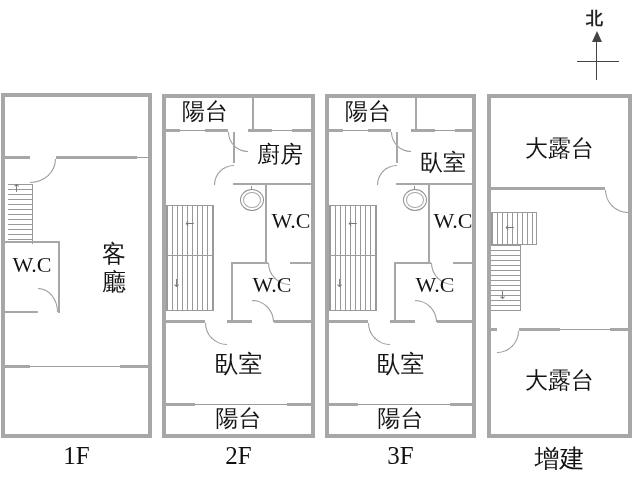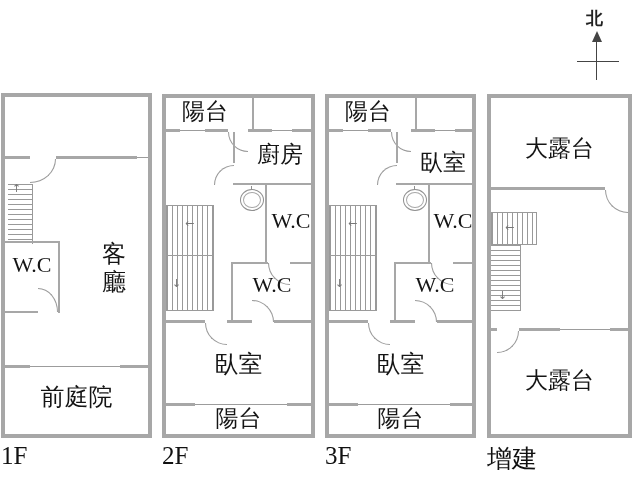--- a/index.html
+++ b/index.html
@@ -11,21 +11,21 @@
   .arc{position:absolute;border:0 solid #9a9a9a;box-sizing:border-box;z-index:2;}
   .arc.tl{border-top-width:1px;border-left-width:1px;border-radius:100% 0 0 0;}
   .arc.tr{border-top-width:1px;border-right-width:1px;border-radius:0 100% 0 0;}
   .arc.br{border-right-width:1px;border-bottom-width:1px;border-radius:0 0 100% 0;}
   .arc.bl{border-bottom-width:1px;border-left-width:1px;border-radius:0 0 0 100%;}
   .stairs{position:absolute;z-index:1;box-sizing:border-box;}
   .tread-h{background:repeating-linear-gradient(to bottom,#999 0,#999 1px,transparent 1px,transparent 5px);}
   .tread-v{background:repeating-linear-gradient(to right,#999 0,#999 1px,transparent 1px,transparent 5px);}
   .lbl{position:absolute;color:#151515;text-align:center;line-height:1.15;white-space:nowrap;z-index:6;}
   .lbl.vert{white-space:normal;word-break:break-all;}
-  .floorlbl{position:absolute;color:#111;font-size:25px;z-index:6;}
+  .floorlbl{position:absolute;color:#111;text-align:center;font-size:25px;z-index:6;}
   .sink{position:absolute;border:1px solid #8f8f8f;border-radius:50%;box-sizing:border-box;z-index:3;background:#fff;}
   .sink-in{position:absolute;border:1px solid #a8a8a8;border-radius:50%;box-sizing:border-box;z-index:3;}
   .stem{position:absolute;background:#8f8f8f;z-index:3;}
   .sarrow{position:absolute;font-family:"DejaVu Sans",sans-serif;font-size:11px;color:#777;z-index:4;line-height:1;}
   #watermark{position:absolute;left:150px;top:207px;font-size:55px;font-weight:bold;
              letter-spacing:3px;color:#8b8b8b;opacity:0.82;white-space:nowrap;z-index:5;line-height:1;}
   #north{position:absolute;left:570px;top:5px;width:60px;height:80px;z-index:2;}
   #north-label{position:absolute;left:16px;top:2px;font-size:17px;font-weight:bold;color:#222;}
   #north-head{position:absolute;left:22px;top:26px;width:0;height:0;border-left:5px solid transparent;
               border-right:5px solid transparent;border-bottom:11px solid #444;}
@@ -54,21 +54,20 @@
   <div class="sarrow" style="left:12px;top:183px;">↑</div>
   <div class="wall" style="left:5px;top:241px;width:55px;height:2px;"></div>
   <div class="wall" style="left:58px;top:241px;width:2px;height:72px;"></div>
   <div class="wall" style="left:5px;top:311px;width:33px;height:2px;"></div>
   <div class="arc tr" style="left:38px;top:288px;width:20px;height:24px;"></div>
   <div class="lbl" style="left:8px;top:252px;width:48px;font-size:22px;">W.C</div>
   <div class="lbl vert" style="left:101px;top:240px;width:26px;font-size:24px;line-height:1.18;">客廳</div>
   <div class="wall" style="left:5px;top:365px;width:25px;height:3px;"></div>
   <div class="thin" style="left:30px;top:366px;width:90px;height:1px;"></div>
   <div class="wall" style="left:120px;top:365px;width:28px;height:3px;"></div>
-  <div class="lbl" style="left:6px;top:384px;width:141px;font-size:24px;">前庭院</div>
   <div class="floorlbl" style="left:1px;top:442px;width:151px;">1F</div>
 
   <div class="panel" style="left:162px;top:94px;width:153px;height:344px;"></div>
   <div class="lbl" style="left:170px;top:99px;width:70px;font-size:23px;">陽台</div>
   <div class="wall" style="left:252px;top:98px;width:2px;height:33px;"></div>
   <div class="wall" style="left:166px;top:129px;width:14px;height:3px;"></div>
   <div class="thin" style="left:180px;top:130px;width:25px;height:1px;"></div>
   <div class="wall" style="left:205px;top:129px;width:23px;height:3px;"></div>
   <div class="arc bl" style="left:228px;top:132px;width:20px;height:20px;"></div>
   <div class="wall" style="left:248px;top:129px;width:24px;height:3px;"></div>

